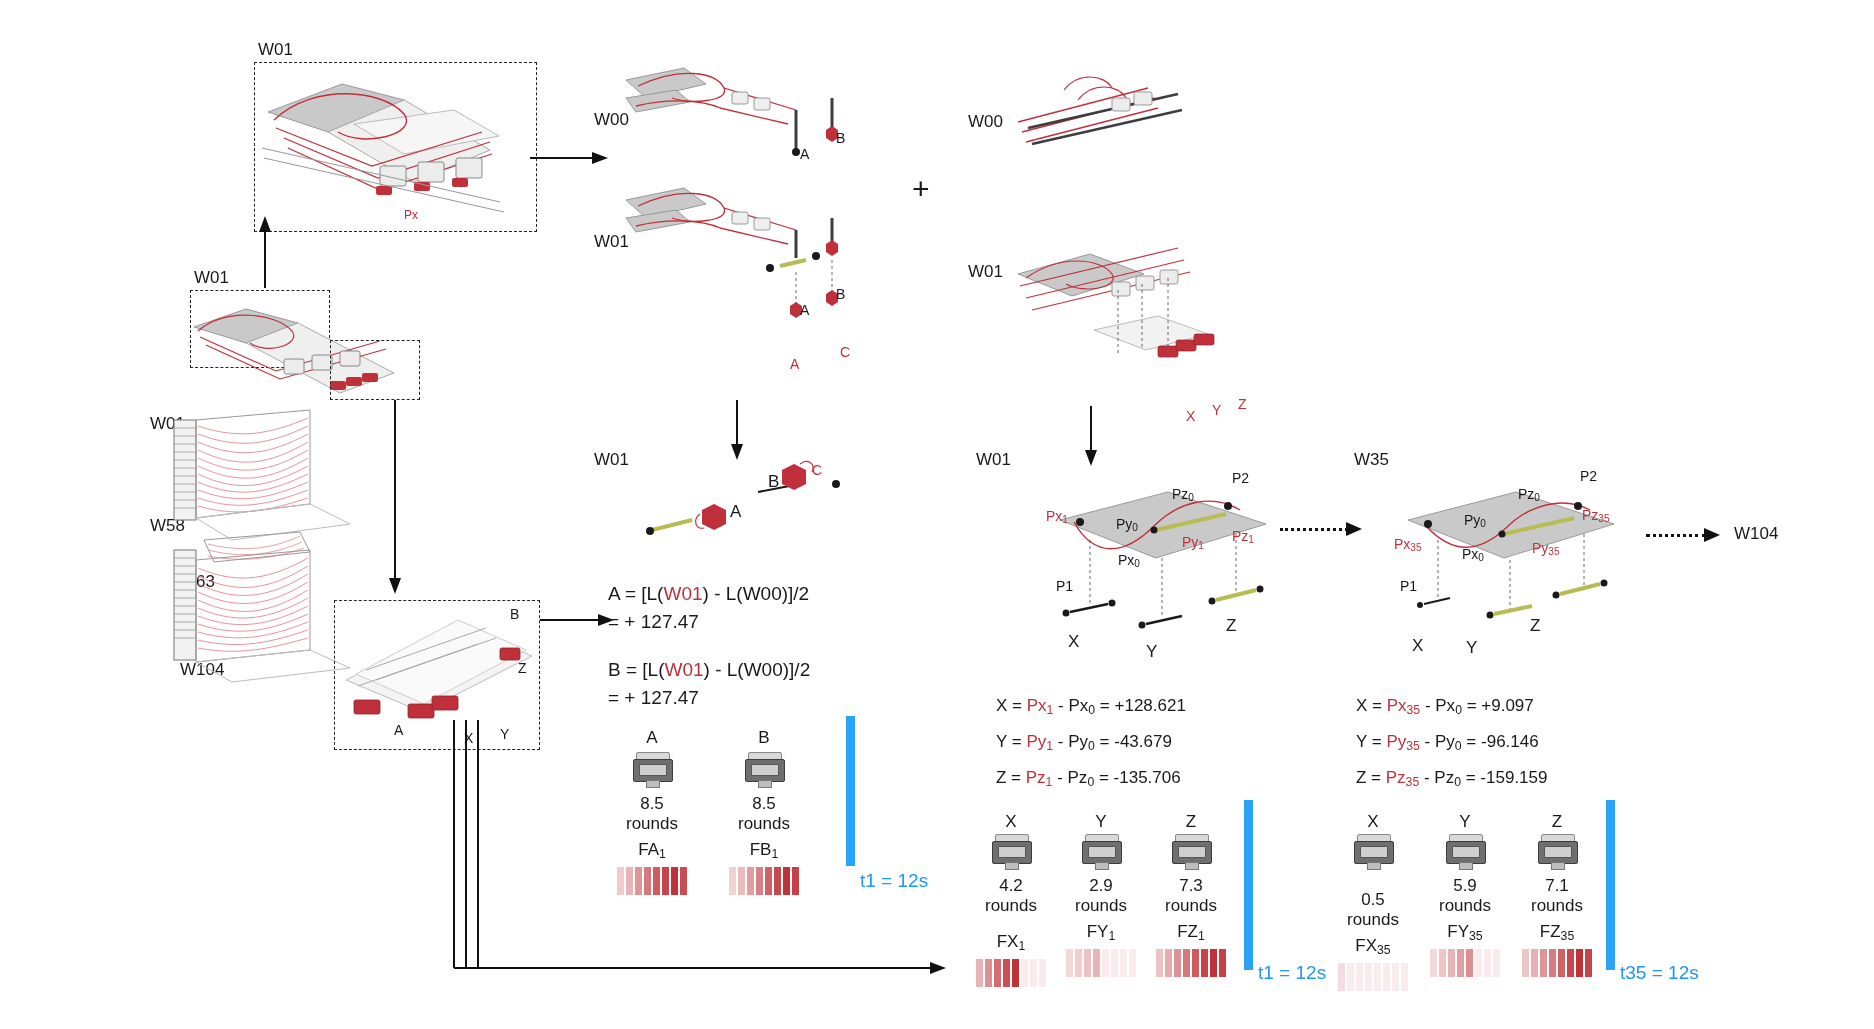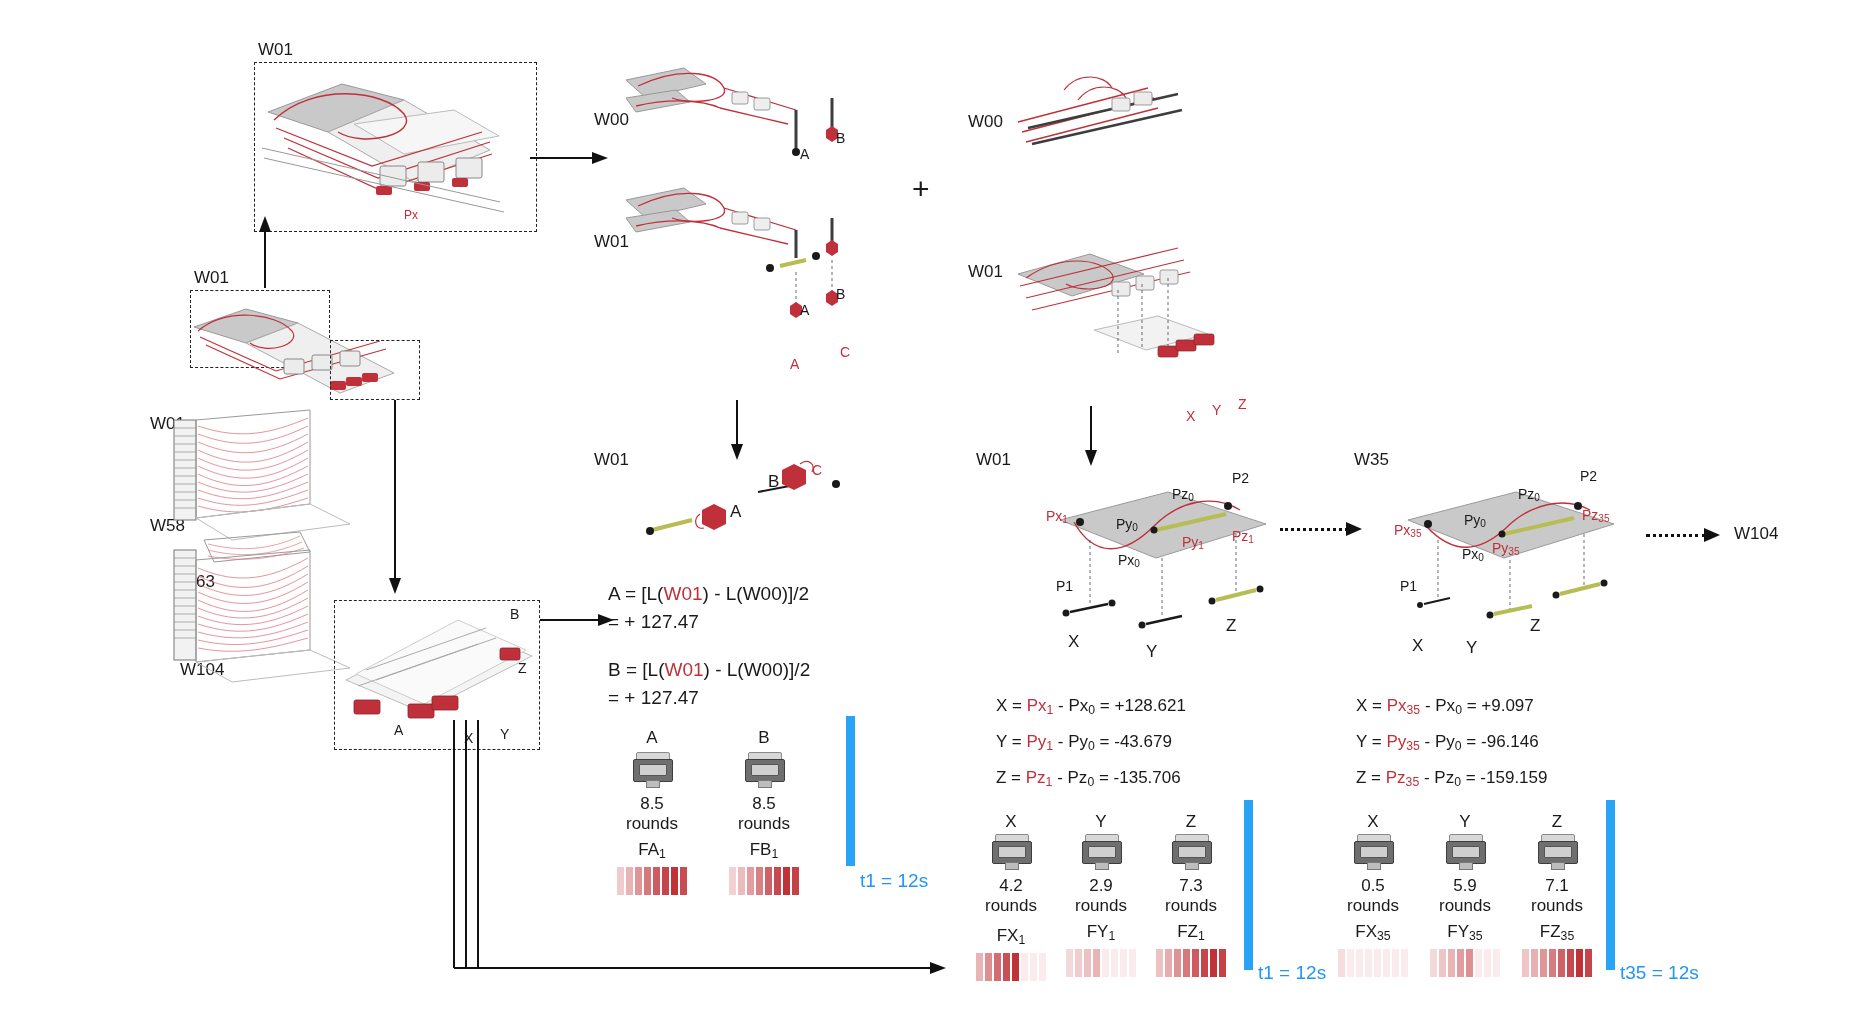--- a/index.html
+++ b/index.html
@@ -518,21 +518,21 @@
   <div class="abs center" style="left:968px; top:812px; width:86px;">
     <div class="lbl" style="margin-bottom:2px;">X</div>
     <div class="motor" style="margin:0 auto;">
       <div class="cap"></div>
         <div class="body"></div>
         <div class="slot"></div>
         <div class="shaft"></div>
     </div>
     <div class="lbl" style="margin-top:8px;">4.2</div>
     <div class="lbl">rounds</div>
-    <div class="lbl" style="margin-top:10px;">
+    <div class="lbl" style="margin-top:16px;">
       <span>FX</span><span class="sub">1</span>
     </div>
     <div class="bars" style="justify-content:center; margin-top:6px;">
         <i style="background: rgb(233, 180, 182);"></i>
         <i style="background: rgb(221, 143, 146);"></i>
         <i style="background: rgb(211, 109, 114);"></i>
         <i style="background: rgb(201, 80, 85);"></i>
         <i style="background: rgb(192, 50, 56);"></i>
         <i style="background: rgb(250, 235, 236);"></i>
         <i style="background: rgb(250, 235, 236);"></i>
@@ -610,33 +610,33 @@
       <line x1="186" y1="86" x2="186" y2="142"></line>
     </g>
     <line x1="26" y1="156" x2="52" y2="150" stroke="#1a1a1a" stroke-width="2"></line>
     <circle cx="22" cy="157" r="3" fill="#1a1a1a"></circle>
     <line x1="96" y1="166" x2="134" y2="158" stroke="#b7bd52" stroke-width="4"></line>
     <circle cx="92" cy="167" r="3.5" fill="#1a1a1a"></circle>
     <line x1="162" y1="146" x2="202" y2="136" stroke="#b7bd52" stroke-width="4"></line>
     <circle cx="158" cy="147" r="3.5" fill="#1a1a1a"></circle>
     <circle cx="206" cy="135" r="3.5" fill="#1a1a1a"></circle>
   </svg>
-  <div class="abs lbl-sm red" style="left:1394px; top:522px;">
+  <div class="abs lbl-sm red" style="left:1394px; top:536px;">
     <span>Px</span><span class="sub">35</span>
   </div>
   <div class="abs lbl-sm" style="left:1464px; top:512px;">
     <span>Py</span><span class="sub">0</span>
   </div>
   <div class="abs lbl-sm" style="left:1518px; top:486px;">
     <span>Pz</span><span class="sub">0</span>
   </div>
   <div class="abs lbl-sm" style="left:1462px; top:546px;">
     <span>Px</span><span class="sub">0</span>
   </div>
-  <div class="abs lbl-sm red" style="left:1492px; top:540px;">
+  <div class="abs lbl-sm red" style="left:1532px; top:540px;">
     <span>Py</span><span class="sub">35</span>
   </div>
   <div class="abs lbl-sm red" style="left:1582px; top:507px;">
     <span>Pz</span><span class="sub">35</span>
   </div>
   <div class="abs lbl-sm" style="left:1400px; top:578px;">P1</div>
   <div class="abs lbl-sm" style="left:1580px; top:468px;">P2</div>
   <div class="abs lbl" style="left:1412px; top:636px;">X</div>
   <div class="abs lbl" style="left:1466px; top:638px;">Y</div>
   <div class="abs lbl" style="left:1530px; top:616px;">Z</div>
@@ -661,21 +661,21 @@
   </div>
 
   <div class="abs center" style="left:1330px; top:812px; width:86px;">
     <div class="lbl" style="margin-bottom:2px;">X</div>
     <div class="motor" style="margin:0 auto;">
       <div class="cap"></div>
         <div class="body"></div>
         <div class="slot"></div>
         <div class="shaft"></div>
     </div>
-    <div class="lbl" style="margin-top:8px;">0.5</div>
+    <div class="lbl" style="margin-top:22px;">0.5</div>
     <div class="lbl">rounds</div>
     <div class="lbl" style="margin-top:6px;">
       <span>FX</span><span class="sub">35</span>
     </div>
     <div class="bars" style="justify-content:center; margin-top:6px;">
         <i style="background: rgb(245, 220, 222);"></i>
         <i style="background: rgb(250, 235, 236);"></i>
         <i style="background: rgb(250, 235, 236);"></i>
         <i style="background: rgb(250, 235, 236);"></i>
         <i style="background: rgb(250, 235, 236);"></i>

